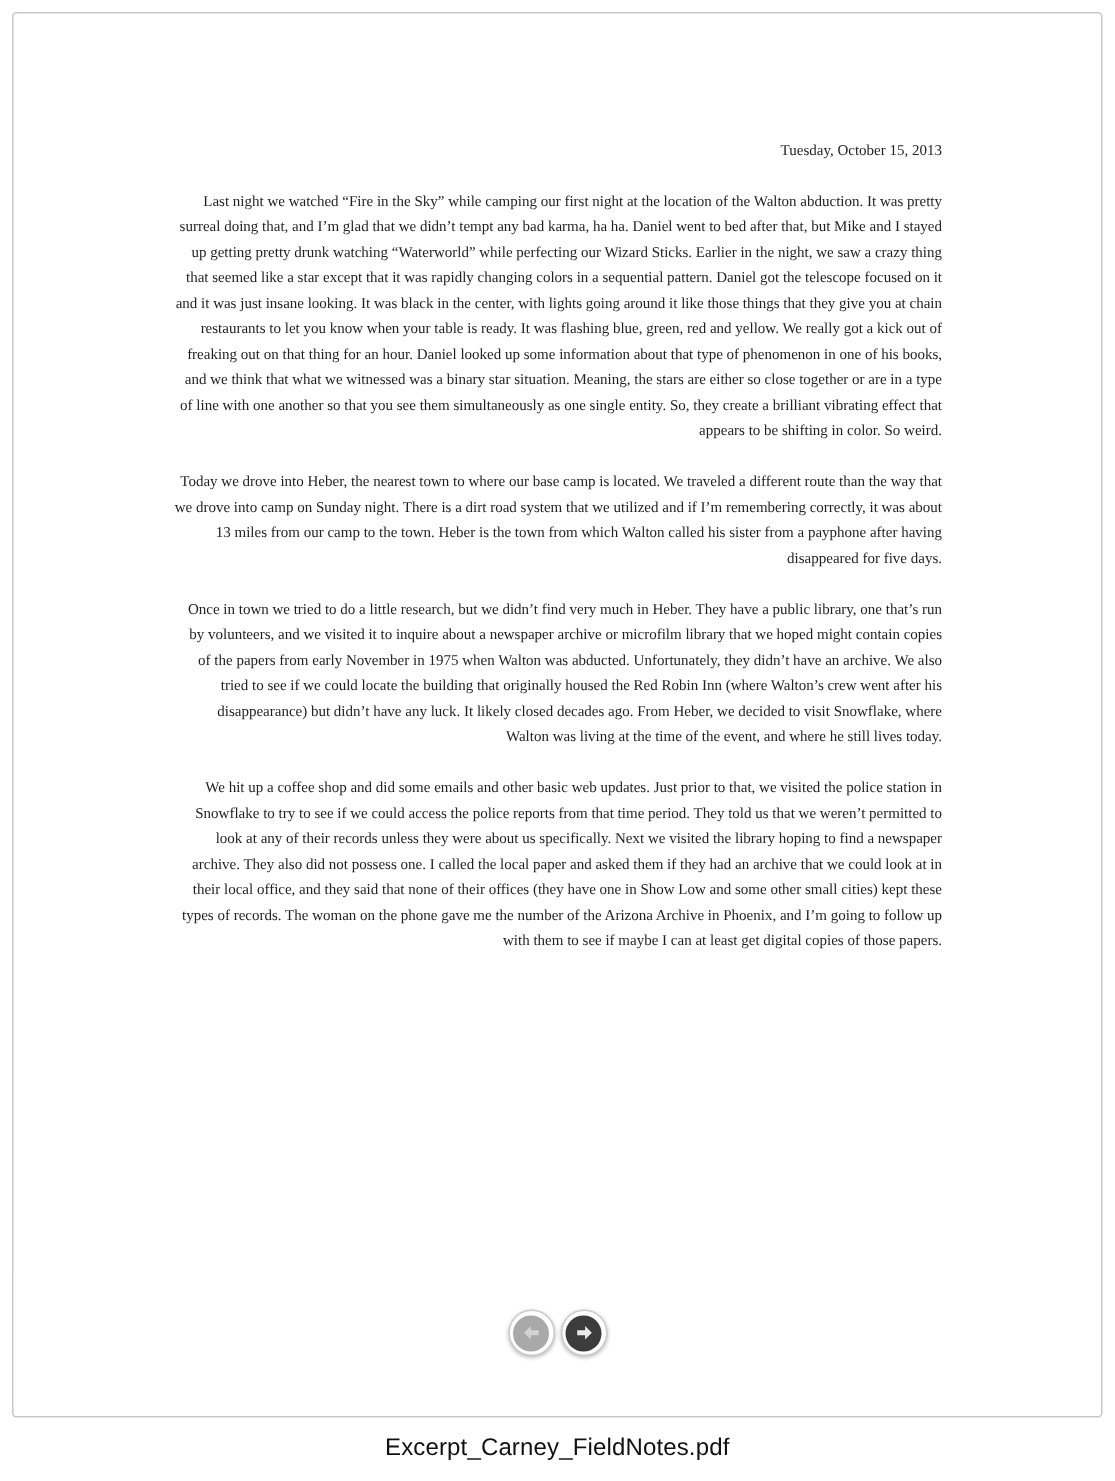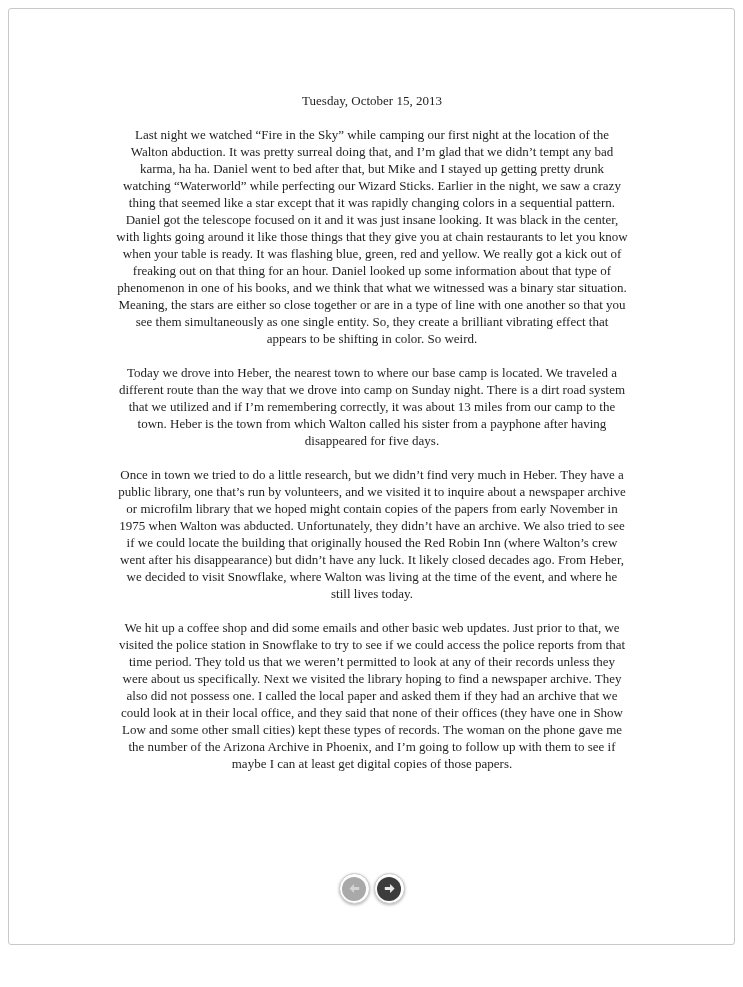--- a/index.html
+++ b/index.html
@@ -25,24 +25,24 @@
   .doc-card{
     position:absolute;
     left:8px;top:8px;
     width:727px;height:937px;
     background:#ffffff;
     border:1px solid var(--page-border);
     border-radius:3px;
   }
   .doc-text{
     padding:83px 106px 0 107px;
-    font-size:13px;
+    font-size:10px;
     line-height:17px;
     color:var(--text);
-    text-align:center;
+    text-align:right;
   }
   .doc-text p{margin:0 0 17px 0;}
   .pager{
     position:absolute;
     left:0;right:0;bottom:40px;
     display:flex;
     justify-content:center;
     align-items:center;
     gap:4px;
   }
@@ -103,14 +103,15 @@
         <span class="inner">
           <svg width="15" height="15" viewBox="0 0 16 16">
             <polygon points="3,6.3 8.6,6.3 8.6,3.2 13.4,8 8.6,12.8 8.6,9.7 3,9.7"></polygon>
           </svg>
         </span>
       </button>
     </div>
 
   </div>
 
+  <div class="filename">Excerpt_Carney_FieldNotes.pdf</div>
 
 </div>
 
 </body></html>

